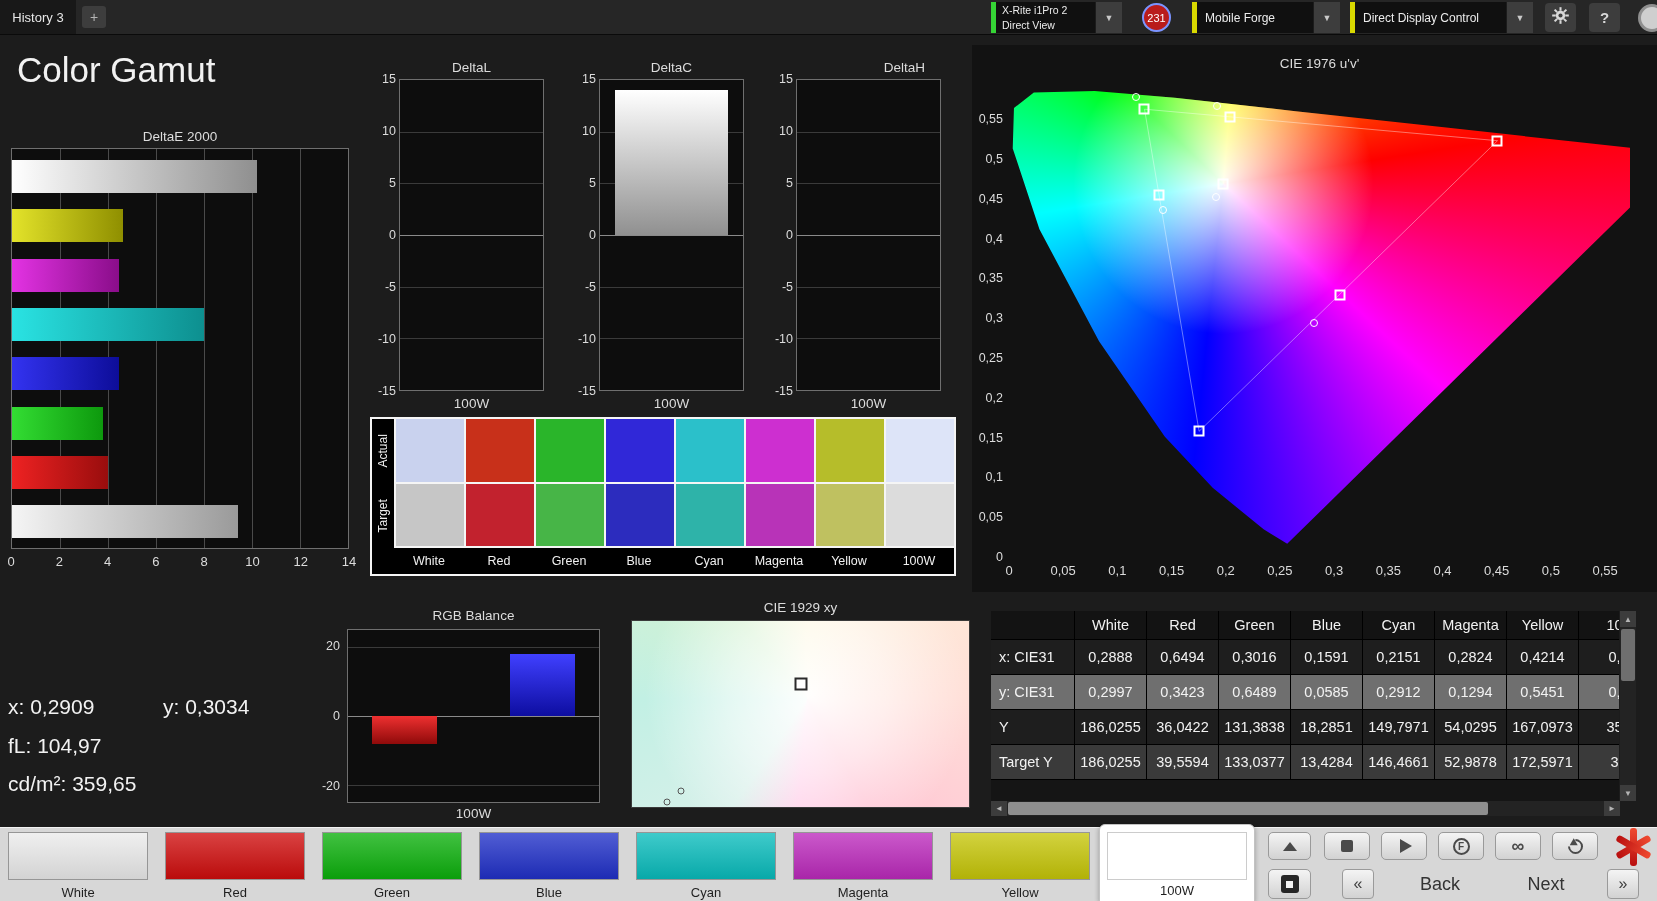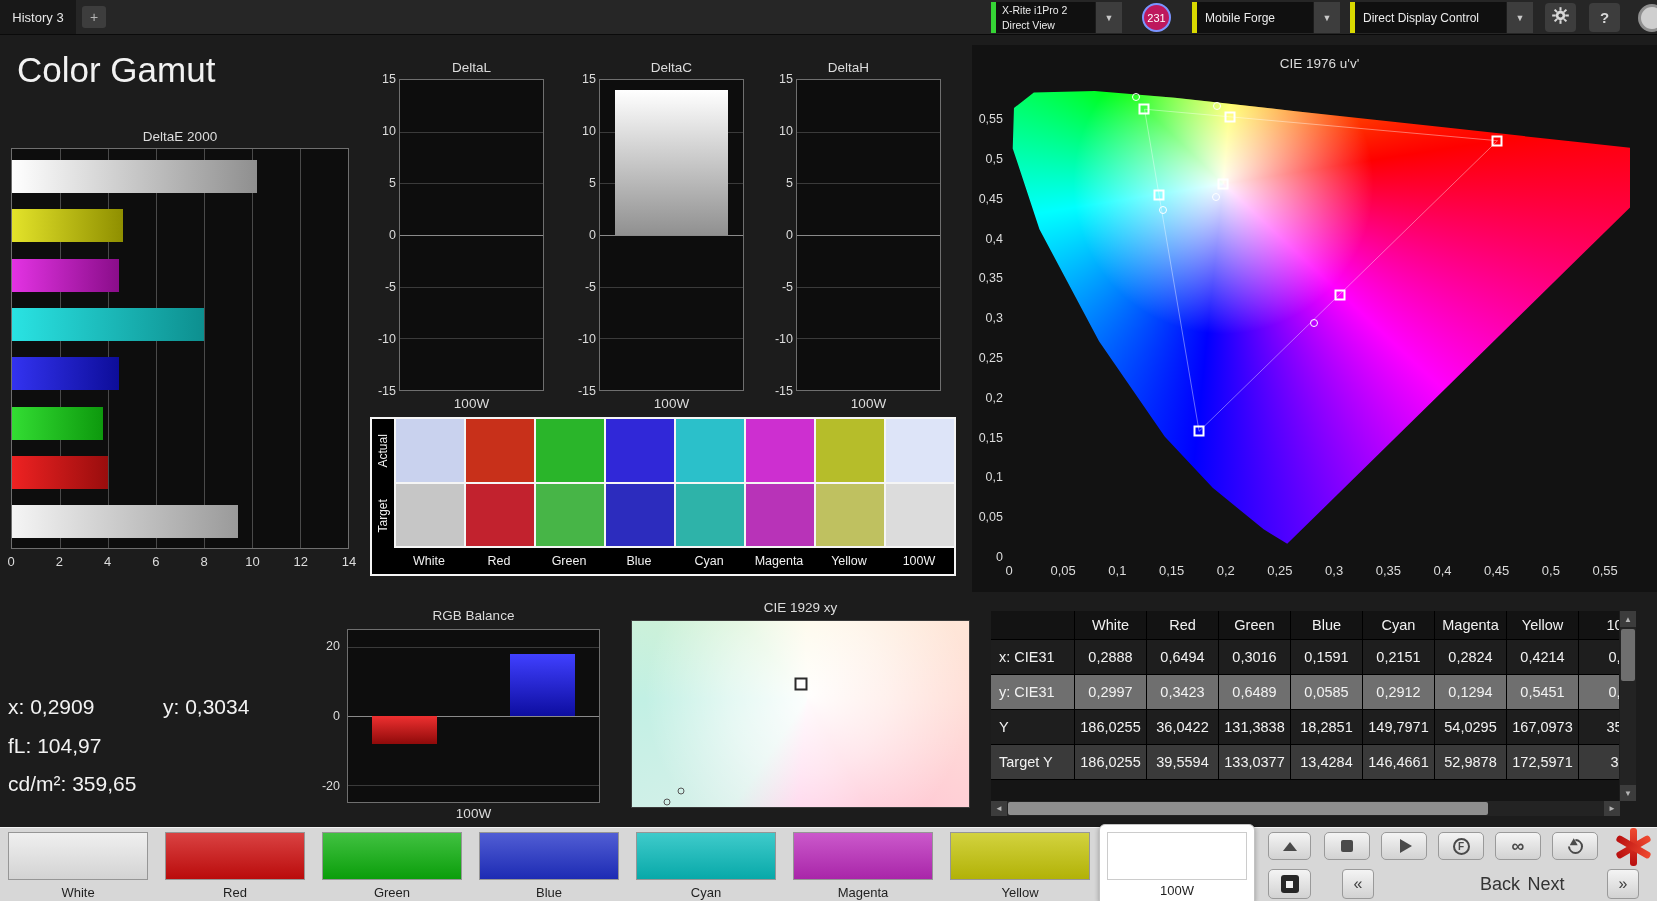--- a/index.html
+++ b/index.html
@@ -16,21 +16,21 @@
           color:#b5b5b5;font-size:14px;display:flex;align-items:center;justify-content:center;cursor:pointer}
   .tb-widget{position:absolute;top:2px;height:31px;background:#101010;display:flex;align-items:center;
           color:#ececec;cursor:pointer}
   .tb-stripe{position:absolute;left:0;top:0;bottom:0;width:5px}
   #meter-widget{left:991px;width:104px}
   #meter-widget .tb-stripe{background:#35d435}
   .meter-text{margin-left:11px;font-size:10.5px;line-height:1.35;white-space:nowrap}
   .dd-btn{position:absolute;top:2px;width:27px;height:31px;background:#3d3d3d;color:#c9c9c9;font-size:9px;
           display:flex;align-items:center;justify-content:center;border-left:1px solid #1c1c1c;cursor:pointer}
   #meter-dd{left:1095px}
-  #badge{position:absolute;left:1142px;top:3px;width:29px;height:29px;border-radius:50%;background:#be185d;
+  #badge{position:absolute;left:1142px;top:3px;width:29px;height:29px;border-radius:50%;background:#b91c1c;
           border:2px solid #7b94ff;color:#fff;font-size:11px;display:flex;align-items:center;justify-content:center;cursor:pointer}
   #source-widget{left:1192px;width:121px}
   #source-widget .tb-stripe,#ddc-widget .tb-stripe{background:#d8d800}
   .tb-label{margin-left:13px;font-size:12px;white-space:nowrap}
   #source-dd{left:1313px}
   #ddc-widget{left:1350px;width:156px}
   #ddc-dd{left:1506px}
   .icon-btn{position:absolute;top:3px;width:31px;height:29px;background:#3d3d3d;border-radius:4px;
           display:flex;align-items:center;justify-content:center;color:#d8d8d8;cursor:pointer}
   #gear-btn{left:1545px}
@@ -54,21 +54,21 @@
   #page-title{position:absolute;left:17px;top:50px;font-size:35px;color:#f2f2f2}
 
   
   #deltae-title{left:11px;top:129px;width:338px}
   #deltae-plot{left:11px;top:148px;width:338px;height:401px}
   #deltae-xlabels{left:11px;top:554px;width:338px}
 
   
   #dl-title{left:399px;top:60px;width:145px}
   #dc-title{left:599px;top:60px;width:145px}
-  #dh-title{left:776px;top:60px;width:145px}
+  #dh-title{left:832px;top:60px;width:145px}
   #dl-plot{left:399px;top:79px;width:145px;height:312px}
   #dc-plot{left:599px;top:79px;width:145px;height:312px}
   #dh-plot{left:796px;top:79px;width:145px;height:312px}
   #dl-ylabels{left:365px;top:79px;height:312px}
   #dc-ylabels{left:565px;top:79px;height:312px}
   #dh-ylabels{left:762px;top:79px;height:312px}
   #dl-xlabel{left:399px;top:396px;width:145px}
   #dc-xlabel{left:599px;top:396px;width:145px}
   #dh-xlabel{left:796px;top:396px;width:145px}
 
@@ -177,21 +177,21 @@
   #btn-f{left:1438px}
   #btn-inf{left:1495px}
   #btn-refresh{left:1552px}
   .nav-btn{position:absolute;top:41px;width:32px;height:30px;background:linear-gradient(#f4f4f4,#d2d2d2);
           border:1px solid #9a9a9a;border-radius:4px;display:flex;align-items:center;justify-content:center;
           font-size:16px;color:#3d3d3d;cursor:pointer}
   #nav-prev{left:1342px}
   #nav-fwd{left:1607px}
   .nav-label{position:absolute;top:41px;height:30px;line-height:30px;text-align:center;font-size:18px;
           color:#333;cursor:pointer}
-  #nav-back{left:1452px;width:96px}
+  #nav-back{left:1392px;width:96px}
   #nav-next{left:1498px;width:96px}
 
   
   .stop-ico{width:12px;height:12px;background:#4a4a4a;border-radius:2px}
   .play-ico{width:0;height:0;border-left:12px solid #4a4a4a;border-top:7px solid transparent;
           border-bottom:7px solid transparent;margin-left:3px}
   .f-ico{width:17px;height:17px;border:2px solid #4a4a4a;border-radius:50%;display:flex;align-items:center;
           justify-content:center;font-size:10px;font-weight:bold;color:#4a4a4a}
   .inf-ico{font-size:18px;font-weight:bold;color:#4a4a4a;line-height:1}
   .refresh-ico{width:15px;height:15px;border:2.5px solid #4a4a4a;border-top-color:transparent;

